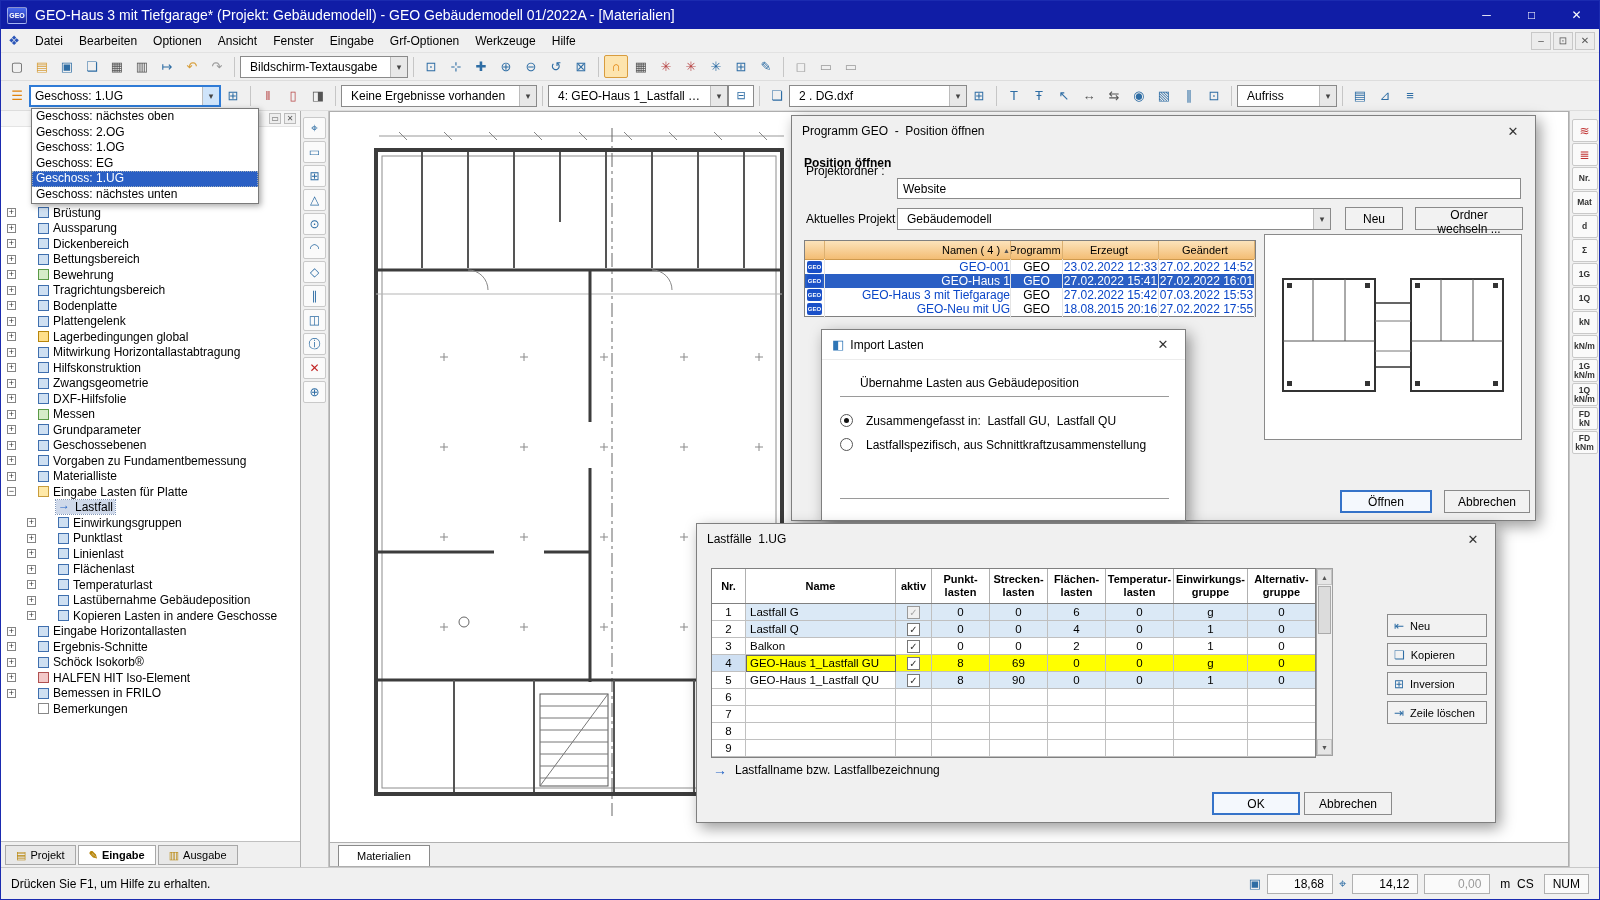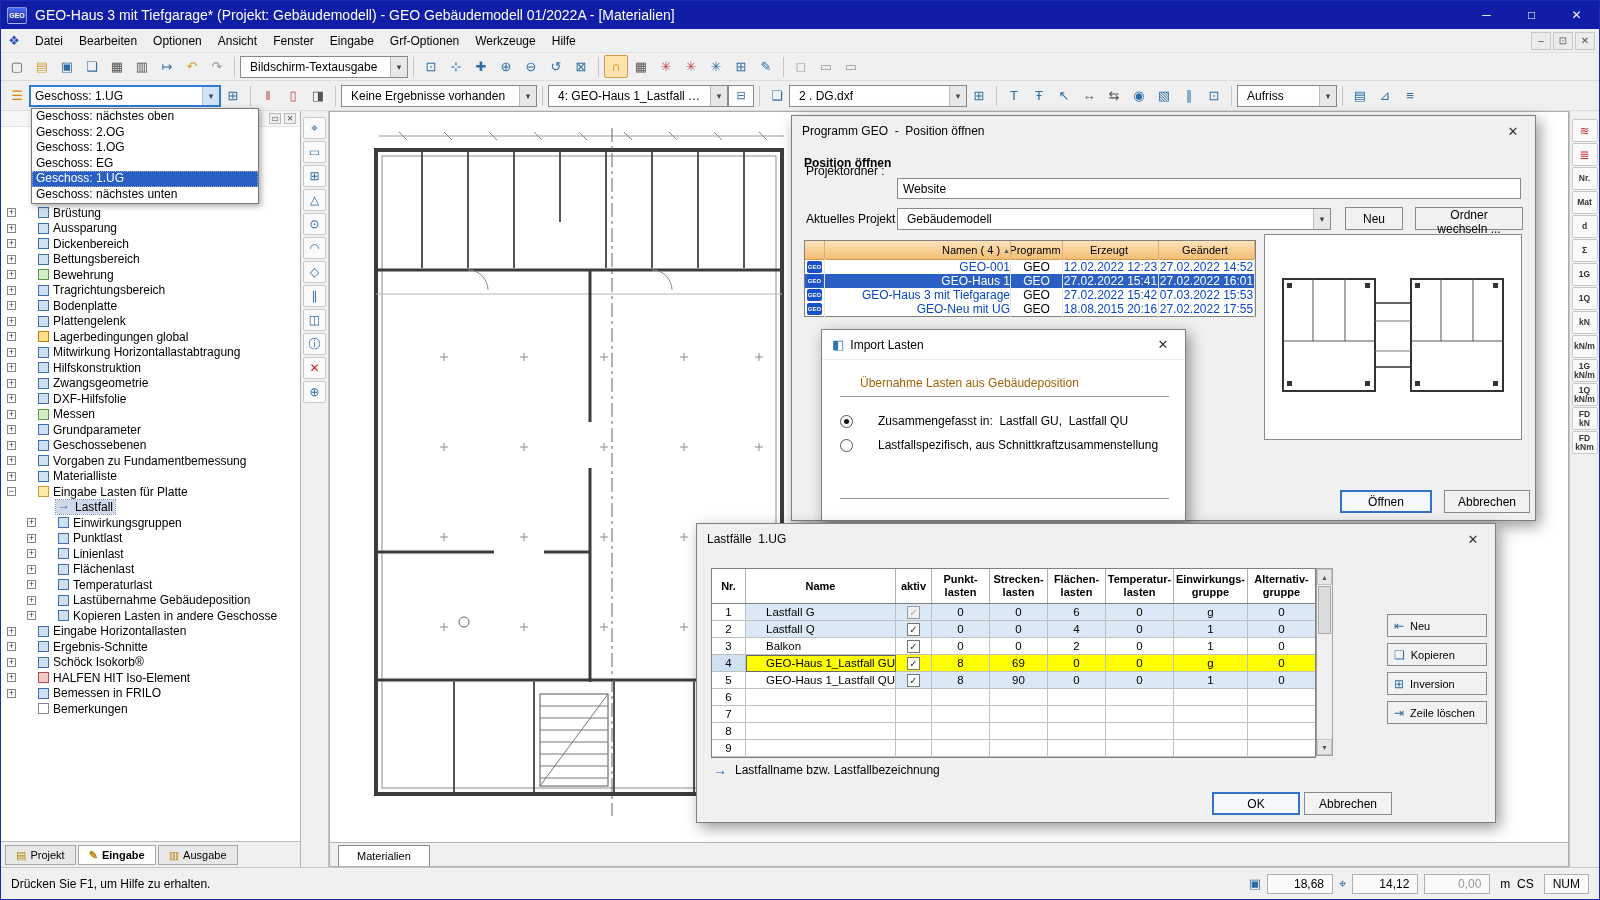--- a/index.html
+++ b/index.html
@@ -126,36 +126,36 @@
   .prow.sel{background:#2a5fc4}
   .prow.sel .pc{color:#fff}
   .prow.sel .pname,.prow.sel .pdate{color:#fff}
   .preview{position:absolute;left:472px;top:118px;width:258px;height:206px;background:#fff;border:1px solid #8a8a8a;display:flex;align-items:center;justify-content:center}
   .dlg-pos .btn-open{position:absolute;left:548px;top:374px;width:92px}
   .dlg-pos .btn-cancel{position:absolute;left:652px;top:374px;width:86px}
 
   .dlg-import{left:820px;top:328px;width:365px;height:192px;background:#fff;z-index:50}
   .dlg-import .dlg-title{border-bottom:1px solid #ececec}
   .dlg-import .dicon{color:#2e75b6;font-size:13px}
-  .dlg-import .heading{position:absolute;left:38px;top:46px;color:#a16207}
+  .dlg-import .heading{position:absolute;left:38px;top:46px;color:#000000}
   .dlg-import .rule1{position:absolute;left:18px;top:66px;width:329px;height:1px;background:#9a9a9a}
-  .radio-row{position:absolute;display:flex;align-items:flex-end;gap:25px;white-space:pre}
+  .radio-row{position:absolute;display:flex;align-items:flex-start;gap:13px;white-space:pre}
   .radio{width:13px;height:13px;border:1px solid #555;border-radius:50%;background:#fff;position:relative;flex:0 0 auto}
   .radio.on::after{content:"";position:absolute;inset:3px;border-radius:50%;background:#111}
   .dlg-import .r1{left:18px;top:84px}
   .dlg-import .r2{left:18px;top:108px}
   .dlg-import .rule2{position:absolute;left:18px;top:168px;width:329px;height:1px;background:#9a9a9a}
 
   .dlg-last{left:695px;top:522px;width:800px;height:300px;z-index:60}
   .lf-table{position:absolute;left:14px;top:44px;width:605px;background:#fff;border:1px solid #808080}
   .lhead{display:flex;border-bottom:1px solid #808080;background:#fff}
   .lhc{height:34px;display:flex;align-items:center;justify-content:center;font-weight:bold;font-size:11px;white-space:pre-line;text-align:center;line-height:1.15;border-right:1px solid #b0b0b0}
   .lrow{display:flex}
   .lc{height:17px;display:flex;align-items:center;justify-content:center;border-right:1px solid #c0c0c0;border-bottom:1px solid #c0c0c0;overflow:hidden;white-space:nowrap;font-size:11.5px}
-  .lc-name{justify-content:flex-start;padding-left:20px}
+  .lc-name{justify-content:flex-start;padding-left:4px}
   .cw-nr{width:34px}.cw-lname{width:150px}.cw-akt{width:36px}.cw-num{width:58px}.cw-tmp{width:68px}.cw-ewg{width:74px}.cw-alt{width:67px;border-right:none}
   .cb{width:13px;height:13px;border:1px solid #777;background:#fff;font-size:10px;line-height:11px;text-align:center;color:#333}
   .nocb .cb{visibility:hidden}
   .cb-dim .cb{color:#a8a8a8;border-color:#9a9a9a;background:#f0f0f0}
   .r-blue .lc{background:#dbe9f6}
   .r-blue .lc-nr{background:#fff}
   .name-white .lc-name{background:#fff}
   .r-yellow .lc{background:#ffff00}
   .r-yellow .lc-nr{background:#cfe0f3}
   .r-yellow .lc-name{outline:1px solid #666;outline-offset:-1px}
@@ -877,21 +877,21 @@
         </span>
         </div>
       <div>
 
       <div class="prow">
           <span class="pc cw-badge">
               <span class="geo-badge">GEO</span>
             </span>
           <span class="pc cw-name pname">GEO-001</span>
           <span class="pc cw-prog">GEO</span>
-          <span class="pc cw-date pdate">12.02.2022 12:23</span>
+          <span class="pc cw-date pdate">23.02.2022 12:33</span>
           <span class="pc cw-date pdate">27.02.2022 14:52</span>
         </div>
           <div class="prow sel">
           <span class="pc cw-badge">
               <span class="geo-badge">GEO</span>
             </span>
           <span class="pc cw-name pname">GEO-Haus 1</span>
           <span class="pc cw-prog">GEO</span>
           <span class="pc cw-date pdate">27.02.2022 15:41</span>
           <span class="pc cw-date pdate">27.02.2022 16:01</span>

